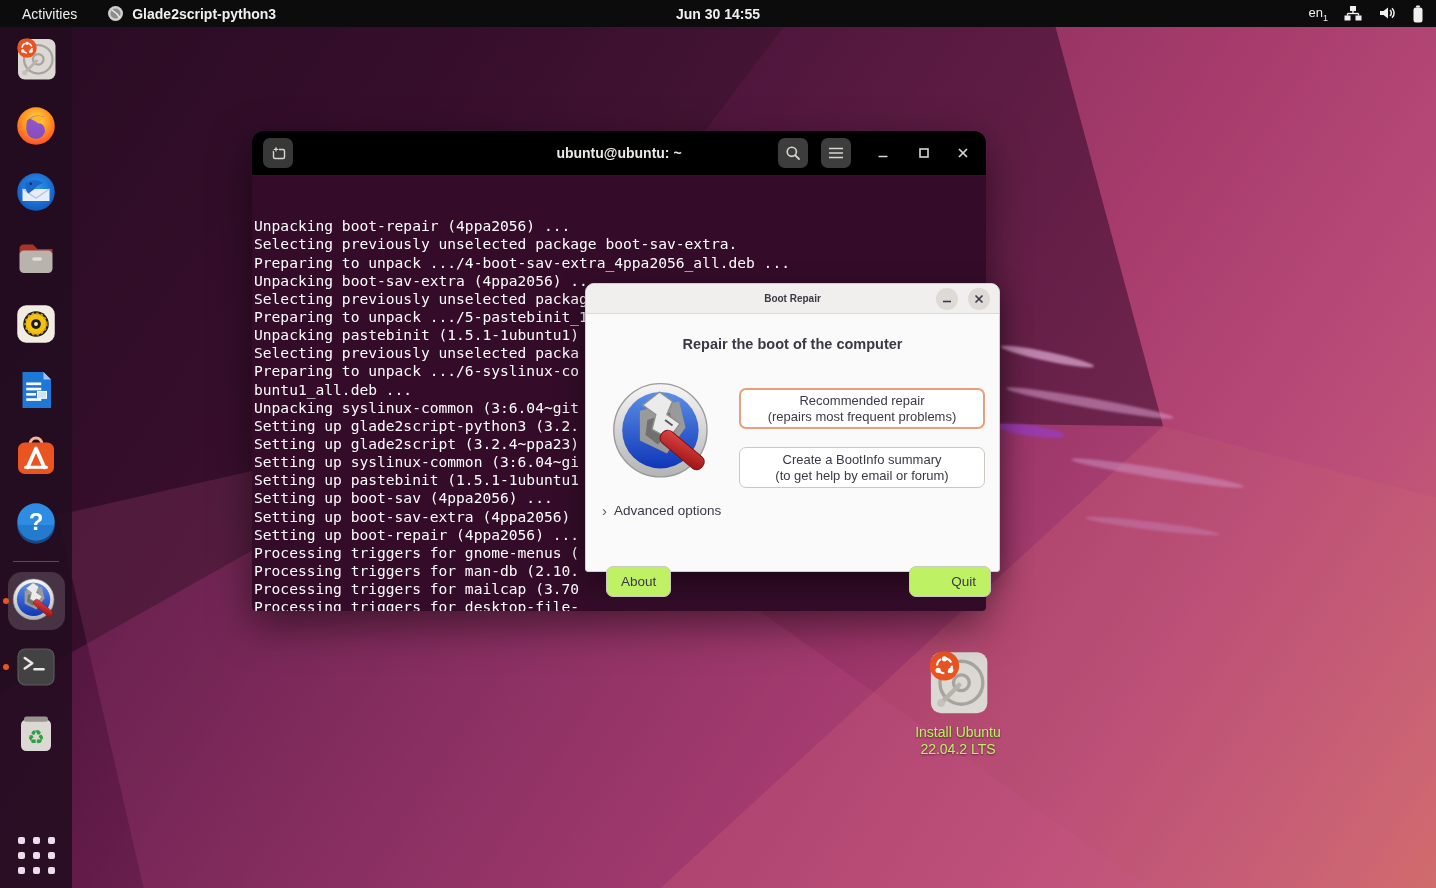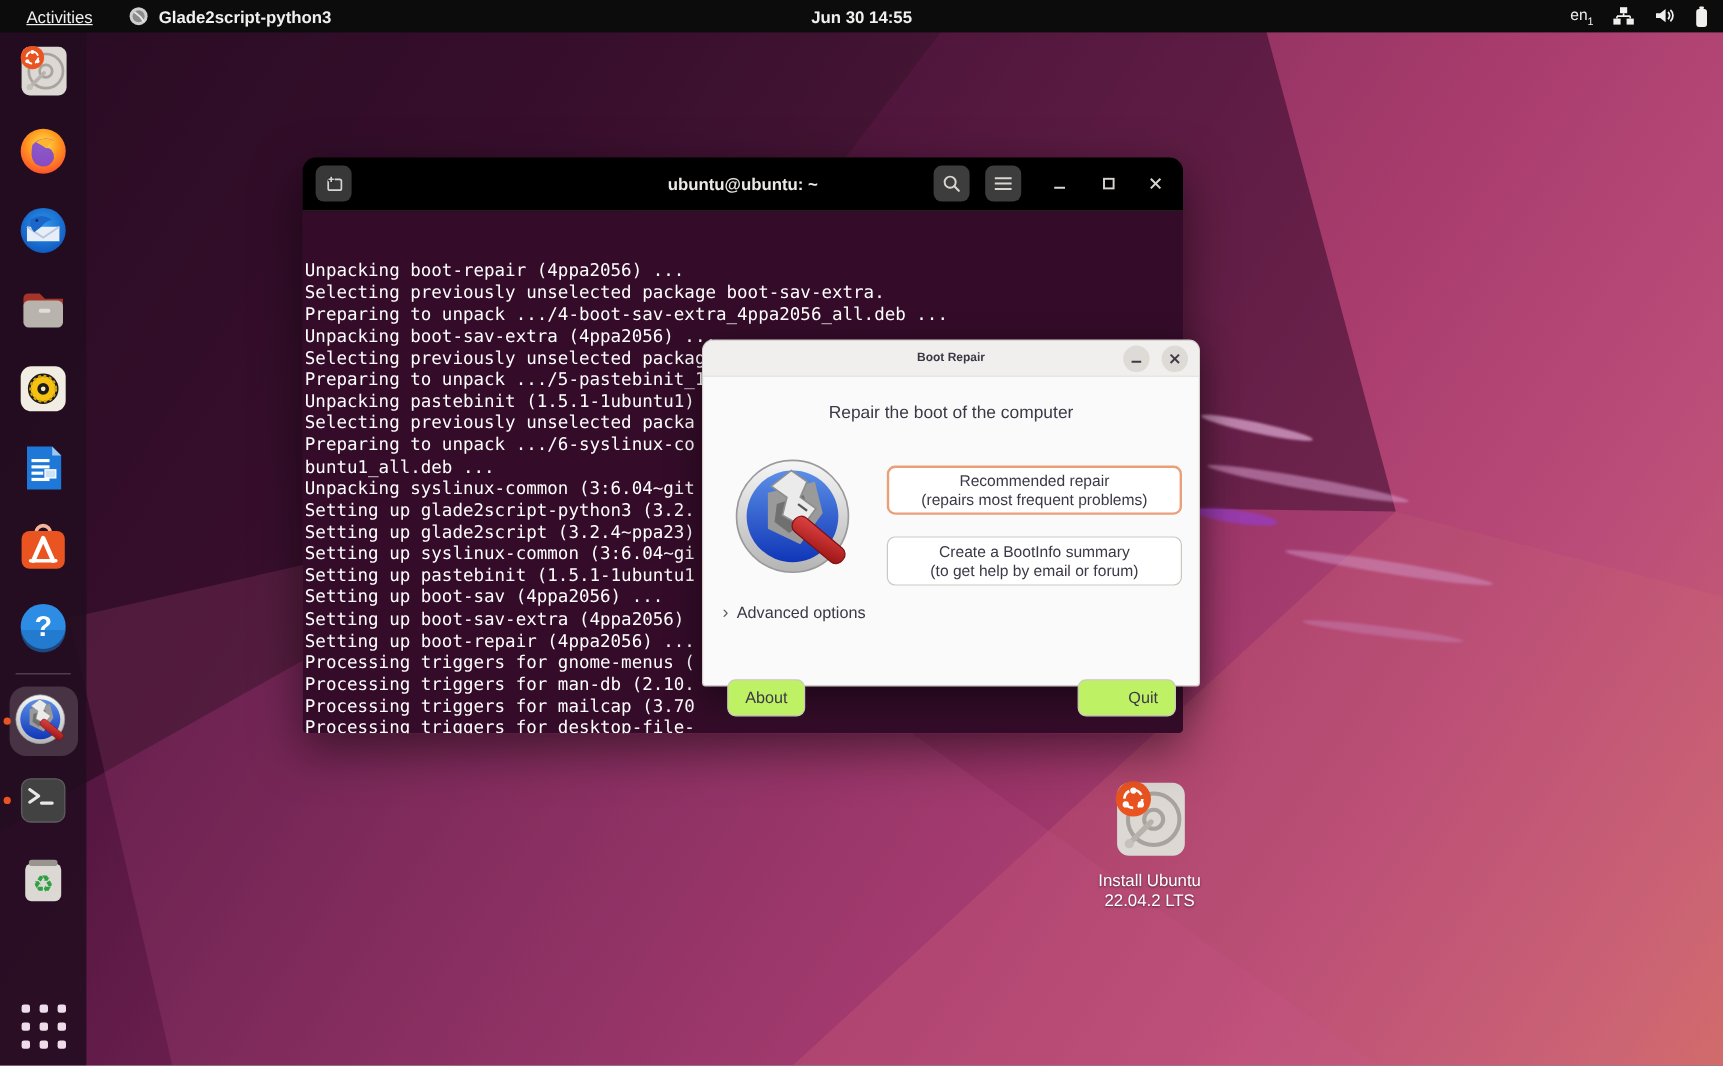--- a/index.html
+++ b/index.html
@@ -19,21 +19,21 @@
   .s1 { left:1000px; top:352px; width:95px;  height:9px;  background:rgba(233,183,224,.65); transform:rotate(12deg); }
   .s2 { left:1005px; top:398px; width:170px; height:10px; background:rgba(216,156,206,.55); transform:rotate(10deg); }
   .s3 { left:995px;  top:425px; width:70px;  height:11px; background:rgba(150,62,215,.6);  transform:rotate(8deg); }
   .s4 { left:1070px; top:468px; width:175px; height:10px; background:rgba(210,150,200,.5); transform:rotate(9deg); }
   .s5 { left:1085px; top:522px; width:135px; height:8px;  background:rgba(200,130,185,.45); transform:rotate(7deg); }
 
   
   .topbar { position:absolute; left:0; top:0; width:1436px; height:27px; background:#0c0c0c;
     z-index:60; display:flex; align-items:center; color:#f1f0ee; font-size:14px; }
   .tb-left { display:flex; align-items:center; gap:26px; padding-left:18px; }
-  .tb-activities { padding:0 4px;text-decoration:underline; }
+  .tb-activities { padding:0 4px; }
   .tb-app { display:flex; align-items:center; gap:8px; font-weight:bold; }
   .tb-clock { position:absolute; left:50%; transform:translateX(-50%); font-weight:bold; }
   .tb-right { position:absolute; right:12px; display:flex; align-items:flex-start; gap:16px; }
   .kbd-ind { font-size:13px; }  .kbd-ind sub { font-size:9px; }
   .tb-icon { display:inline-flex; }
 
   
   .dock { position:absolute; left:0; top:27px; width:72px; height:861px; background:rgba(34,12,32,.88);
     z-index:50; display:flex; flex-direction:column; align-items:center; }
   .dock-item { position:relative; width:72px; height:66px; display:flex; align-items:center; justify-content:center; }
@@ -67,37 +67,37 @@
   
   .dialog { position:absolute; left:585px; top:283px; width:415px; height:289px; z-index:30;
     background:#fafafa; border-radius:9px 9px 3px 3px; box-shadow:0 10px 30px rgba(0,0,0,.45);
     border:1px solid #d5d0cb; color:#3d3846; }
   .dlg-header { height:30px; background:#f1efed; border-bottom:1px solid #dcd8d4; border-radius:9px 9px 0 0;
     position:relative; display:flex; align-items:center; justify-content:center; }
   .dlg-title { font-weight:bold; font-size:10px; }
   .dlg-circle { position:absolute; top:4px; width:22px; height:22px; border-radius:50%; background:#dedad6;
     display:flex; align-items:center; justify-content:center; }
   .dlg-min { right:41px; }  .dlg-close { right:9px; }
-  .dlg-heading { text-align:center; font-weight:normal; font-size:14.5px; margin-top:22px; }
+  .dlg-heading { text-align:center; font-weight:bold; font-size:14.5px; margin-top:22px; }
   .dlg-emblem { position:absolute; left:25px; top:95px; width:110px; height:110px; }
   .dlg-btn { position:absolute; left:153px; width:246px; height:41px; background:#ffffff;
     border:1px solid #cdc7c2; border-radius:7px; display:flex; flex-direction:column; align-items:center;
     justify-content:center; font-size:13px; line-height:16px; color:#3d3846; }
   .dlg-btn.focused { border:2px solid #e8a07a; }
   .btn-rec { top:104px; }  .btn-boot { top:163px; }
   .dlg-advanced { position:absolute; left:16px; top:218px; font-size:13.5px; display:flex; gap:7px; align-items:center; }
   .chev { font-size:15px; color:#5e5a66; }
   .dlg-small-btn { position:absolute; top:242px; height:31px; background:#bef264; border:1px solid #cdc7c2;
     border-radius:7px; display:flex; align-items:center; justify-content:center; font-size:13.5px; padding:0 14px;margin-top:40px; }
-  .btn-about { left:20px; }  .btn-quit { right:19px;padding-left:41px; }
+  .btn-about { left:20px; }  .btn-quit { right:8px;padding-left:41px; }
 
   
   .desk-icon { position:absolute; left:905px; top:650px; width:106px; z-index:5; text-align:center; }
   .desk-icon svg { width:74px; height:70px; }
-  .desk-label { color:#ffffff; font-size:14px; line-height:17px; text-shadow:0 1px 2px rgba(0,0,0,.55); }
+  .desk-label { color:#bef264; font-size:14px; line-height:17px; text-shadow:0 1px 2px rgba(0,0,0,.55); }
 </style>
 </head>
 <body>
 
 <div class="stage">
 
   <div class="wallpaper">
     <div class="facet f1"></div>
     <div class="facet f2"></div>
     <div class="facet f3"></div>

